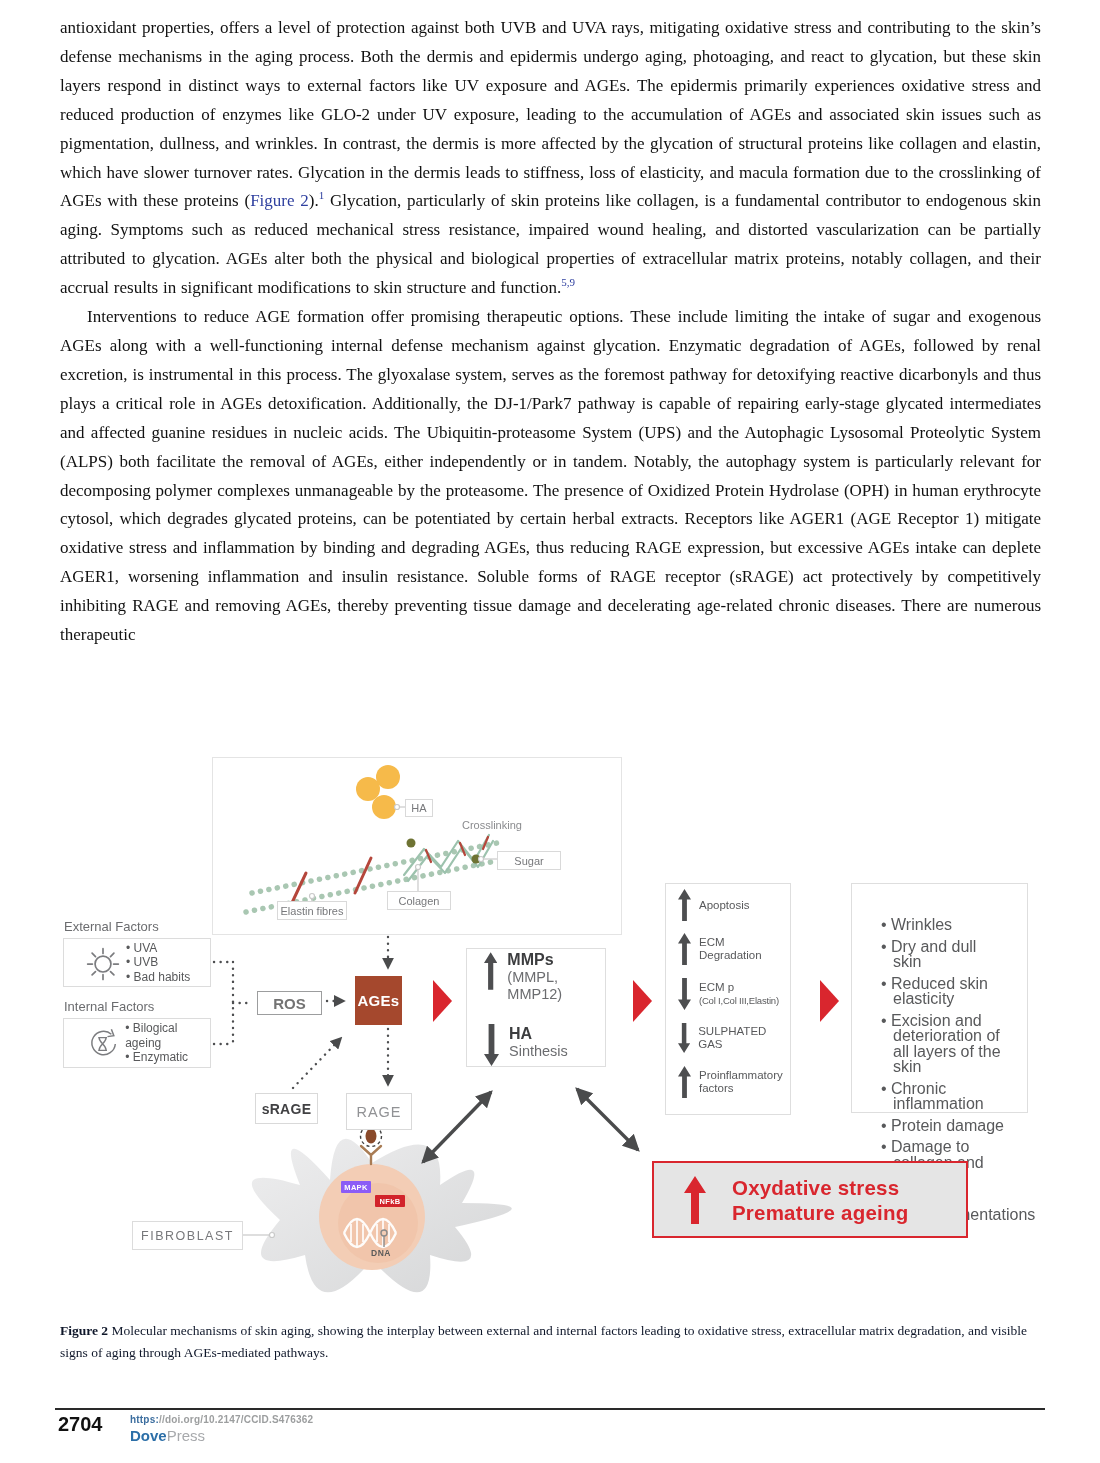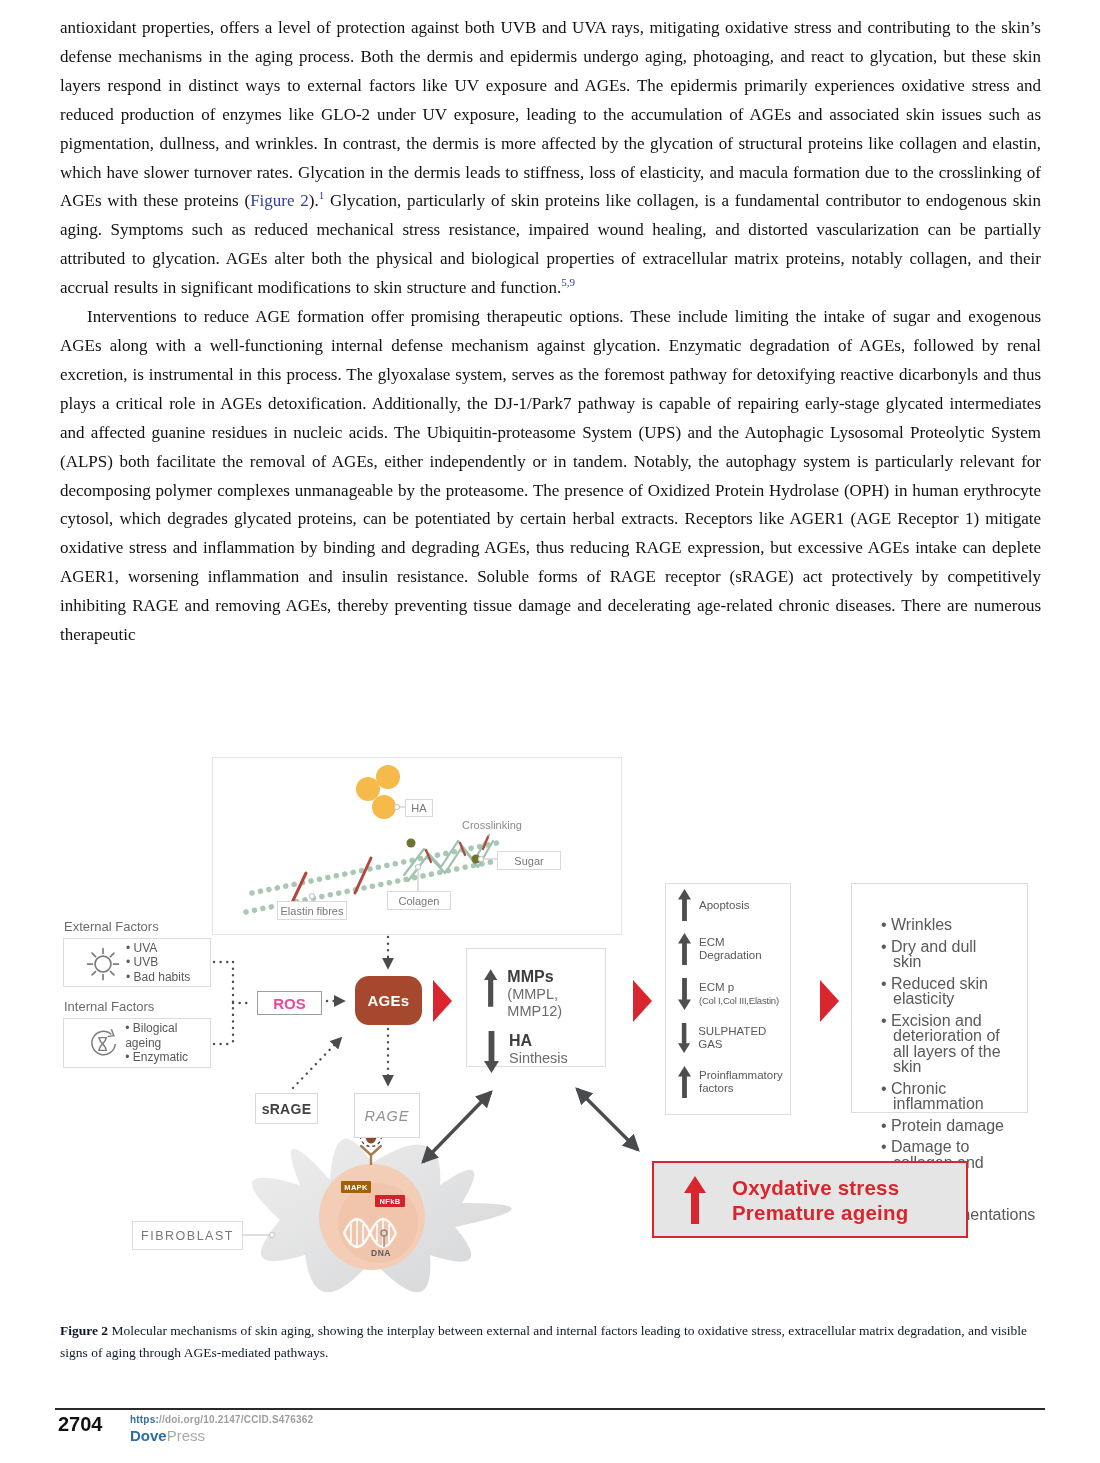--- a/index.html
+++ b/index.html
@@ -21,30 +21,30 @@
   .tag{position:absolute;z-index:2;border:1px solid #d9d9d9;background:#fff;color:#77787b;
        font-size:11px;display:flex;align-items:center;justify-content:center;white-space:nowrap;}
   .freelabel{position:absolute;z-index:2;color:#8a8b8e;font-size:11px;white-space:nowrap;}
   .fhead{position:absolute;z-index:2;color:#6b6c6f;font-size:13px;white-space:nowrap;}
   .fbox{position:absolute;z-index:2;border:1px solid #dcdcdc;background:#fff;
         display:flex;align-items:center;gap:5px;padding-left:21px;box-sizing:border-box;}
   .fbox ul{margin:0;padding:0;list-style:none;color:#58595b;font-size:12px;line-height:14.5px;}
   .fbox ul li::before{content:"•  ";}
   .kbox{position:absolute;z-index:2;background:#fff;display:flex;align-items:center;
         justify-content:center;box-sizing:border-box;}
-  .ros{border:1.3px solid #9c9d9e;font-weight:bold;font-size:15px;color:#ec4899;}
+  .ros{border:1.3px solid #9c9d9e;font-weight:bold;font-size:15px;color:#737373;}
   .ages{background:#A5482D;color:#fff;font-weight:bold;font-size:15px;letter-spacing:.3px;}
   .srage{border:1px solid #d9d9d9;font-weight:bold;font-size:14px;color:#414143;letter-spacing:.3px;}
   .rage{border:1px solid #d9d9d9;font-size:14.5px;color:#919295;letter-spacing:1px;}
   .fibro{border:1px solid #dcdcdc;color:#77787b;font-size:12.5px;letter-spacing:1.5px;}
   .tri{position:absolute;z-index:2;width:0;height:0;border-top:21px solid transparent;
        border-bottom:21px solid transparent;border-left:19px solid #D9262E;}
   .mmp{position:absolute;z-index:2;left:466px;top:193px;width:140px;height:119px;
        border:1px solid #dedede;background:#fff;box-sizing:border-box;
-       display:flex;flex-direction:column;gap:11px;padding:18px 0 0 17px;justify-content:space-between;}
+       display:flex;flex-direction:column;gap:11px;padding:1px 0 0 17px;justify-content:space-between;}
   .mmp .row{display:flex;gap:10px;align-items:flex-start;}
   .mmp .t1{font-weight:bold;font-size:16px;color:#3c3d3f;line-height:19px;}
   .mmp .t2{font-size:14.5px;color:#6b6c6f;line-height:17px;}
   .effects{position:absolute;z-index:2;left:665px;top:128px;width:126px;height:232px;
            border:1px solid #dedede;background:#fff;box-sizing:border-box;
            display:flex;flex-direction:column;justify-content:space-between;
            padding:5px 2px 16px 12px;}
   .effects .row{display:flex;gap:8px;align-items:center;}
   .effects .txt{font-size:11.5px;line-height:13px;color:#58595b;}
   .effects .txt .small{font-size:9.5px;letter-spacing:-0.2px;white-space:nowrap;}
@@ -205,21 +205,21 @@
         <path d="M 27,4 L 29.5,10.5 L 23,11.5" fill="none" stroke="#7b7c7f" stroke-width="1.5"></path>
         <path d="M13.5,12.5 h9 M13.5,25.5 h9 M14.5,13 c0,5 7,6.5 7,12 M21.5,13 c0,5 -7,6.5 -7,12" fill="none" stroke="#7b7c7f" stroke-width="1.4"></path>
       </svg>
       <ul>
         <li>Bilogical ageing</li>
         <li>Enzymatic</li>
       </ul>
     </div>
 
     <div class="kbox ros" style="left:257px;top:236px;width:65px;height:24px;">ROS</div>
-    <div class="kbox ages" style="left:355px;top:221px;width:67px;height:49px;border-radius:14px;">AGEs</div>
+    <div class="kbox ages" style="left:355px;top:221px;width:47px;height:49px;">AGEs</div>
 
     <div class="tri" style="left:433px;top:225px;"></div>
     <div class="tri" style="left:633px;top:225px;"></div>
     <div class="tri" style="left:820px;top:225px;"></div>
 
     <div class="mmp">
       <div class="row">
         <svg width="15" height="42" viewBox="0 0 15 42">
             <path d="M7.5,0 L15,12 L10.4,12 L10.4,42 L4.6,42 L4.6,12 L0,12 Z" fill="#4d4e50"></path>
           </svg>
@@ -279,24 +279,24 @@
         <li>Reduced skin elasticity</li>
         <li>Excision and deterioration of all layers of the skin</li>
         <li>Chronic inflammation</li>
         <li>Protein damage</li>
         <li>Damage to collagen and elastin</li>
         <li>Hyperpigmentations</li>
       </ul>
     </div>
 
     <div class="kbox srage" style="left:255px;top:338px;width:63px;height:31px;">sRAGE</div>
-    <div class="kbox rage" style="left:354px;top:338px;width:66px;height:45px;font-style:italic;">RAGE</div>
+    <div class="kbox rage" style="left:346px;top:338px;width:66px;height:37px;">RAGE</div>
     <div class="kbox fibro" style="left:132px;top:466px;width:111px;height:29px;">FIBROBLAST</div>
 
-    <div class="badge" style="left:341px;top:426px;width:30px;height:12px;background:#a16207;">MAPK</div>
+    <div class="badge" style="left:341px;top:426px;width:30px;height:12px;background:#8b5cf6;">MAPK</div>
     <div class="badge" style="left:375px;top:440px;width:30px;height:12px;background:#D2232A;">NFkB</div>
     <div class="dnalabel" style="left:371px;top:493px;">DNA</div>
 
     <div class="stress">
       <svg width="22" height="48" viewBox="0 0 22 48">
         <polygon points="11,0 22,17 15,17 15,48 7,48 7,17 0,17" fill="#D9262E"></polygon>
       </svg>
       <div class="lines">
         <div>Oxydative stress</div>
         <div>Premature ageing</div>

